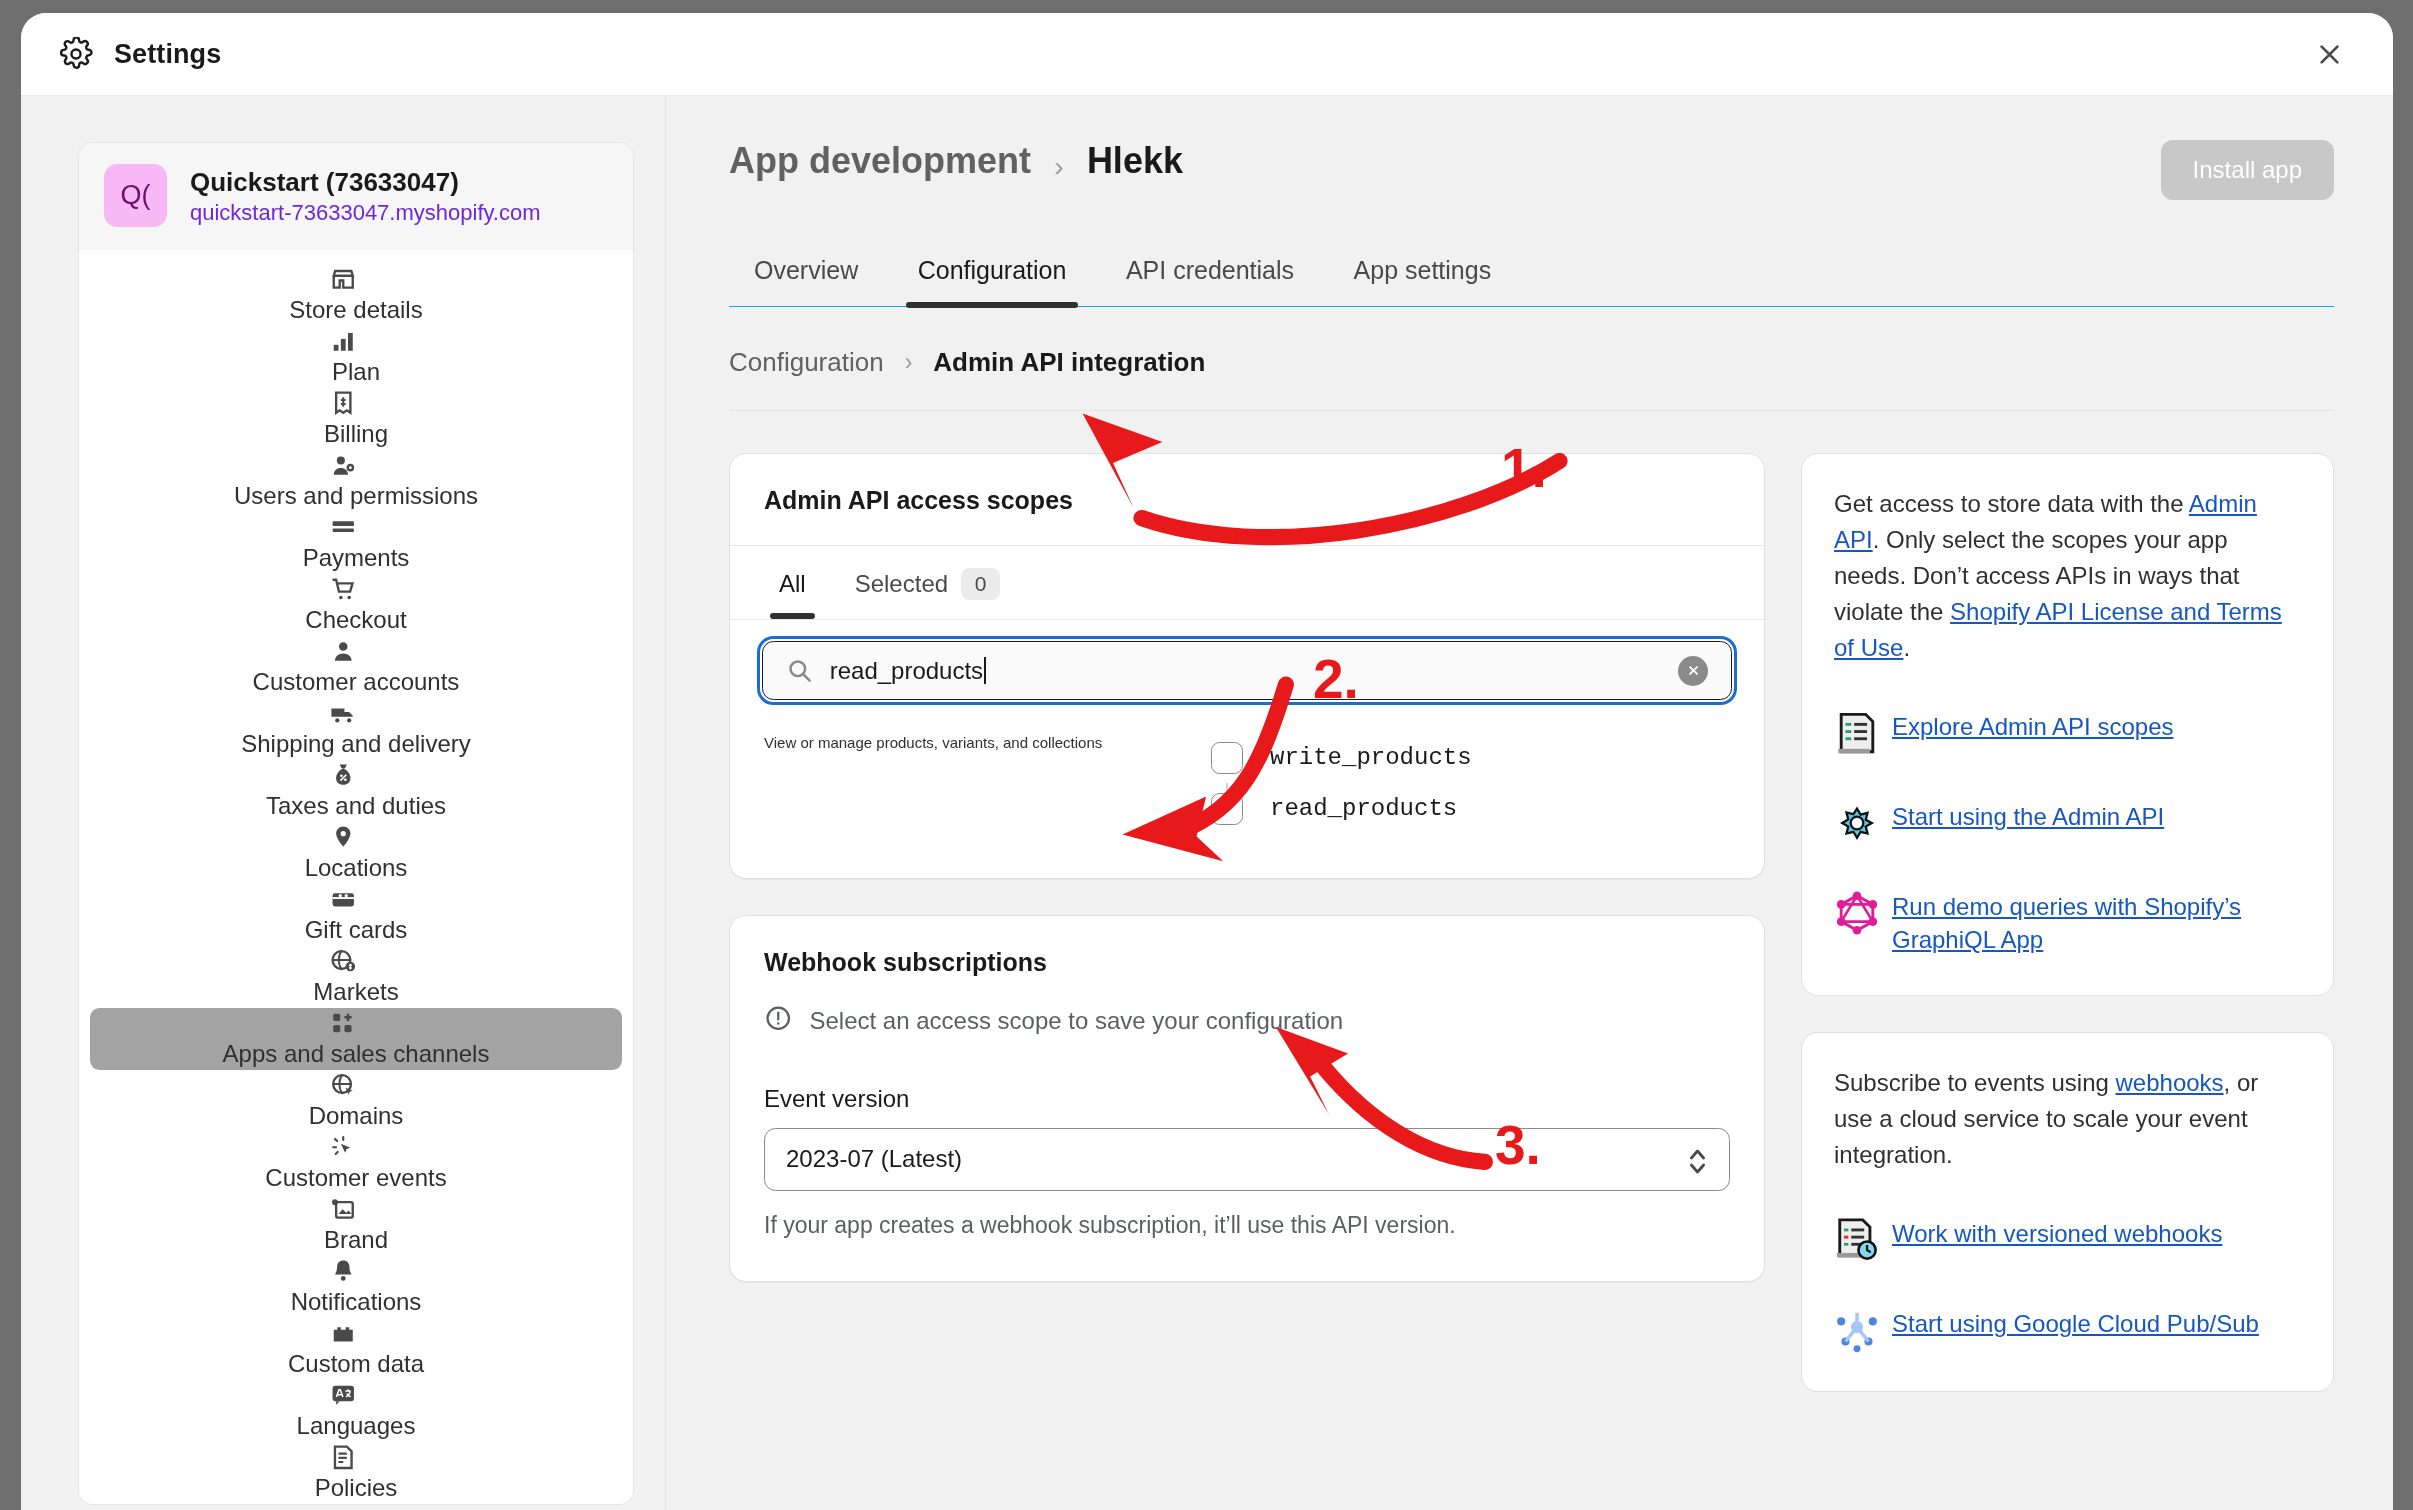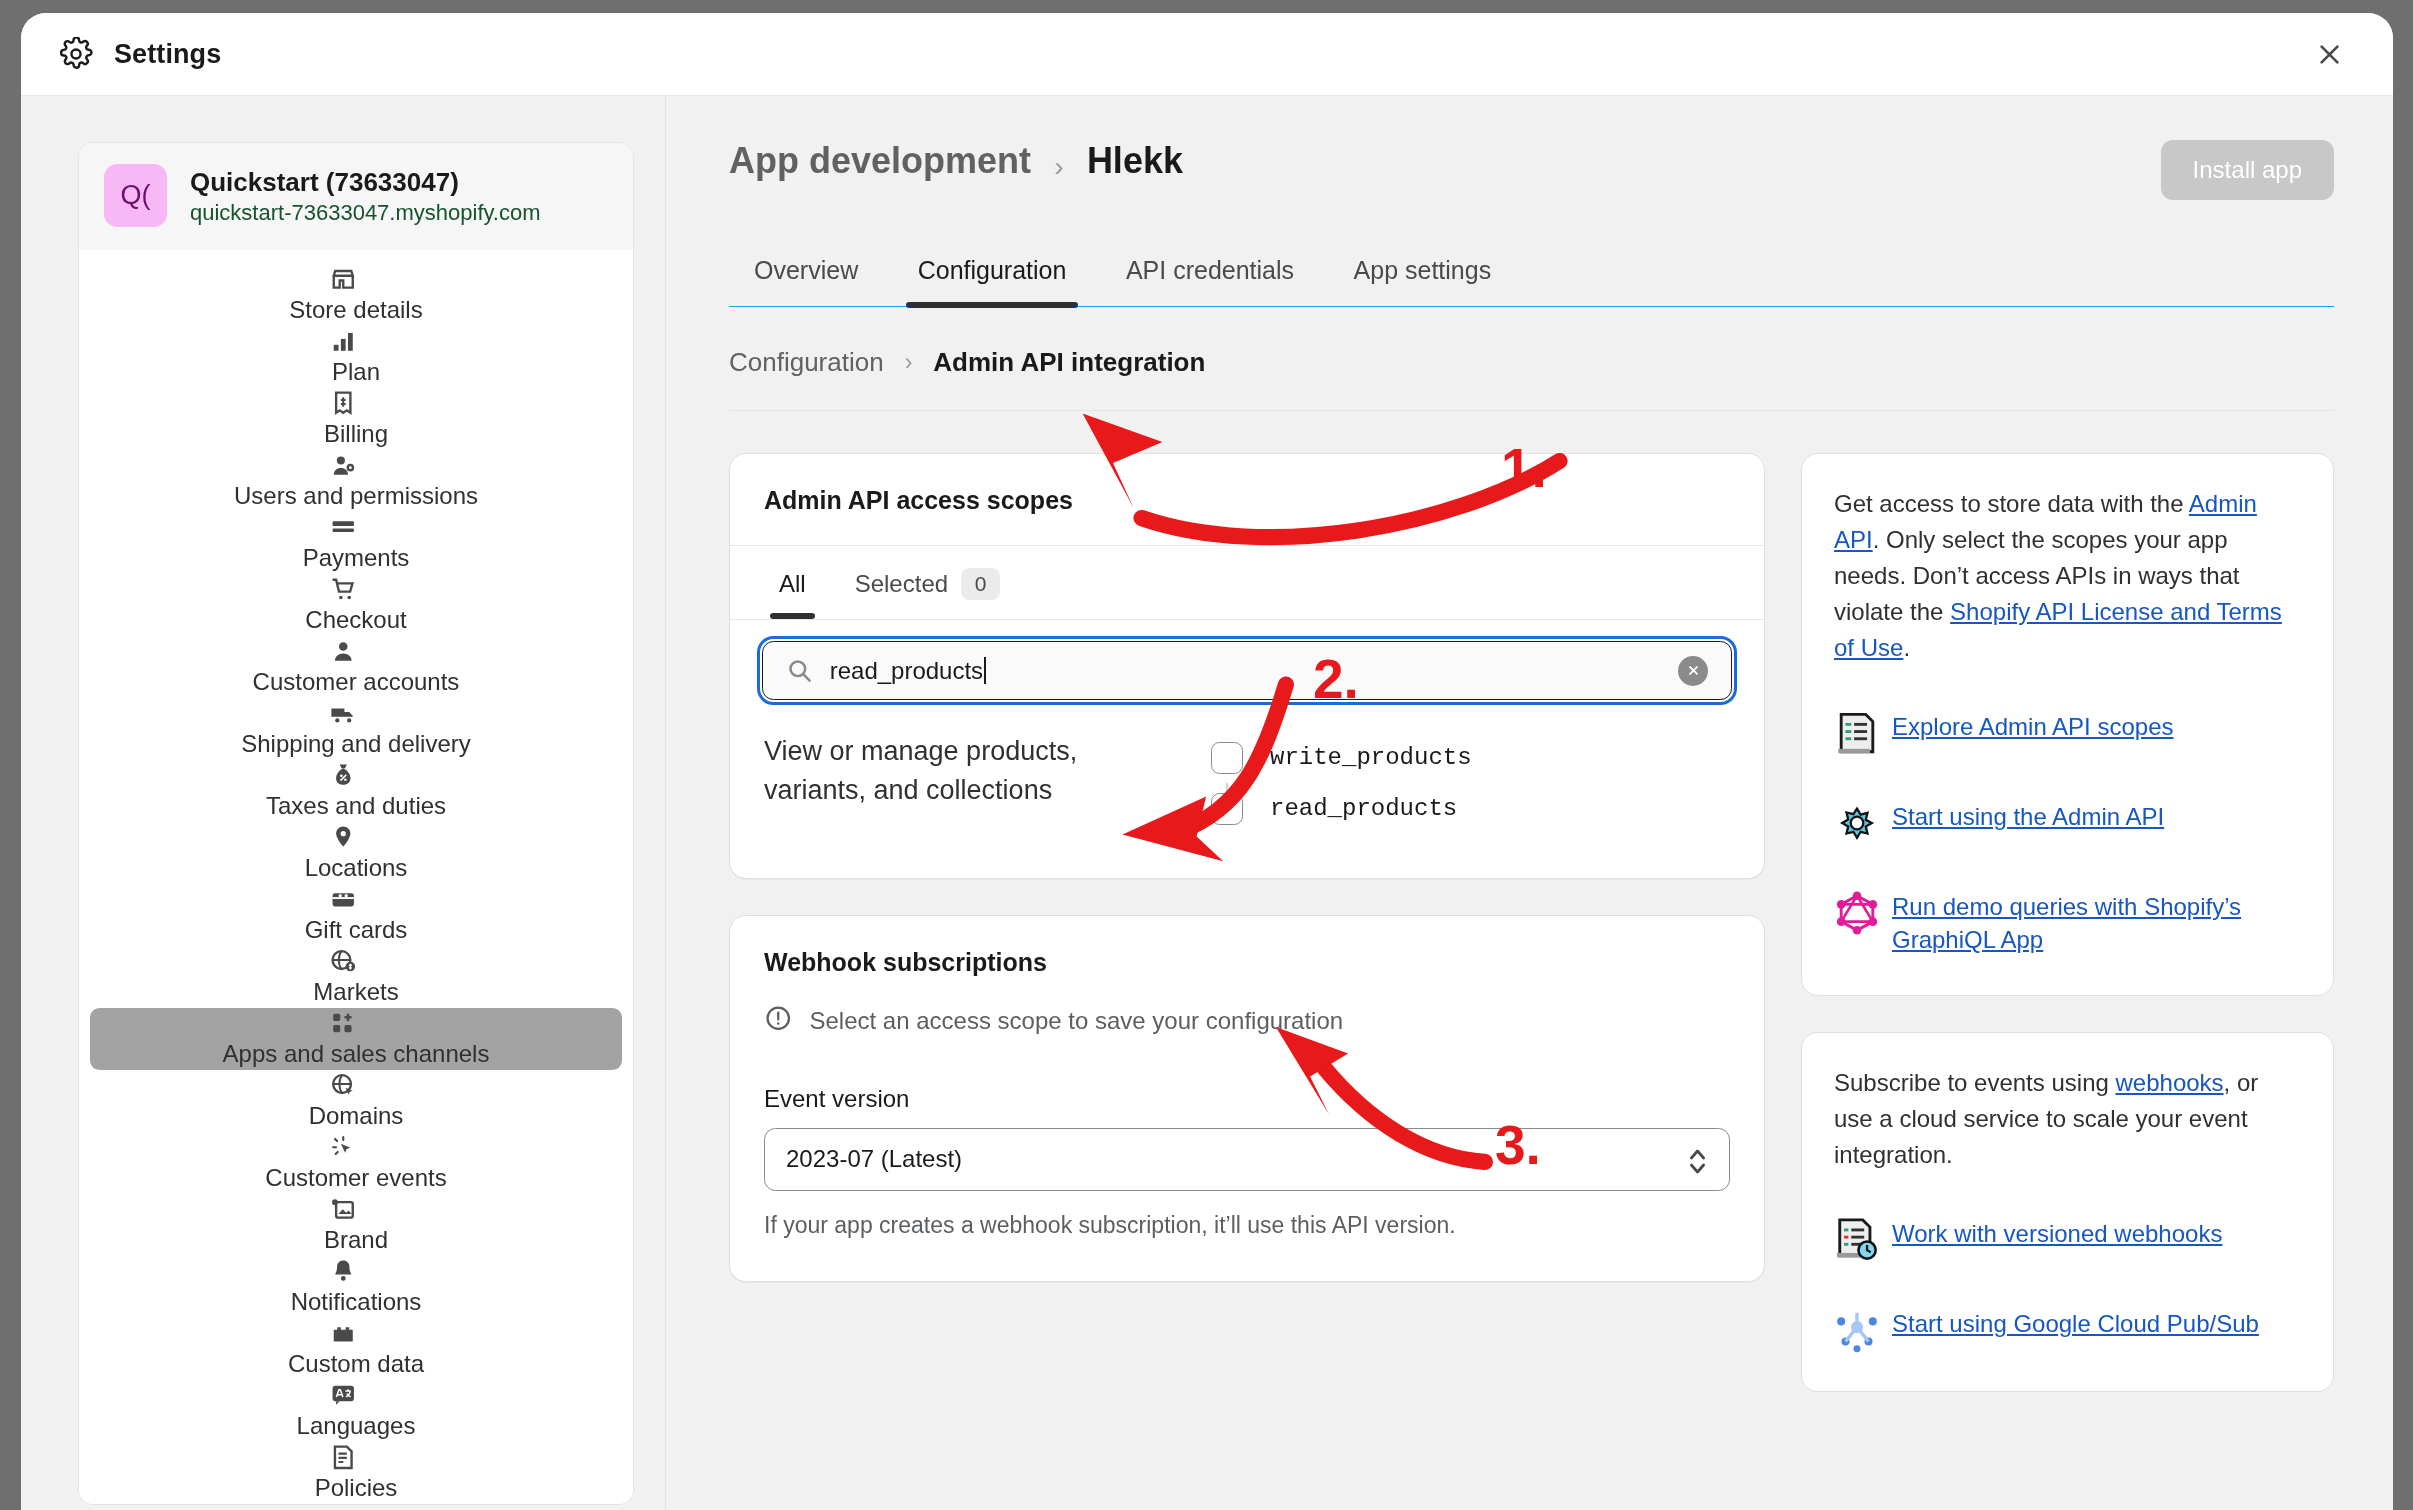--- a/index.html
+++ b/index.html
@@ -52,21 +52,21 @@
     display: flex; align-items: center;
     padding: 21px 25px 23px 25px; background: #f6f6f6;
   }
   .store-avatar {
     width: 63px; height: 63px; border-radius: 13.3px;
     background: #f7b8f5; color: #6d0f6b;
     display: flex; align-items: center; justify-content: center;
     font-size: 27px; flex: none; margin-right: 23px;
   }
   .store-name { font-size: 26px; font-weight: 700; color: #1a1a1a; line-height: 1.25; }
-  .store-domain { font-size: 22px; color: #14532d; margin-top: 2px; text-align: right; }
+  .store-domain { font-size: 22px; color: #6d28d9; margin-top: 2px; text-align: right; }
 
   .nav { padding: 13.3px 11.4px 0 11.4px; background: #fff; }
   .nav-item {
     display: flex; align-items: center;
     height: 62px; padding: 0 15px; border-radius: 9.5px;
     cursor: pointer; color: #303030; flex-direction: column;
   }
   .nav-item.active { background: #a3a3a3; }
   .nav-item .ico { width: 32px; height: 32px; flex: none; margin-right: 25px;
                    display: flex; align-items: center; justify-content: center; }
@@ -136,21 +136,21 @@
   .caret { display: inline-block; width: 1.9px; height: 27px; background: #1a1a1a;
            vertical-align: -4.8px; margin-left: 1px; }
   .clear-btn { margin-left: auto; width: 30px; height: 30px; border-radius: 50%;
                background: #8a8a8a; display: flex; align-items: center; justify-content: center;
                cursor: pointer; flex: none; margin-right: 5.7px; }
   .clear-btn svg { width: 15px; height: 15px; }
 
   .scope-group { padding: 32px 34px 44px 34px; }
   .scope-head { font-size: 24px; font-weight: 700; color: #1a1a1a; margin-bottom: 27px; }
   .scope-row { display: flex; gap: 38px; }
-  .scope-desc { width: 409px; font-size: 27px; color: #303030; line-height: 1.45; flex: none; }
+  .scope-desc { width: 409px; font-size: 15px; color: #303030; line-height: 1.45; flex: none; }
   .scope-checks { flex: 1; position: relative; }
   .chk-row { display: flex; align-items: center; height: 51px; cursor: pointer; }
   .chk-box { width: 32px; height: 32px; border: 1.9px solid #8a8a8a; border-radius: 8.6px;
              background: #fff; flex: none; margin-right: 27px; }
   .chk-label { font-family: "Liberation Mono", monospace; font-size: 24px; color: #1a1a1a; }
   .chk-connector { position: absolute; left: 15px; top: 51px; width: 1.9px; height: 30px;
                    background: #d0d0d0; }
 
   .webhook-body { padding: 32px 34px 42px 34px; }
   .wh-title { font-size: 25px; font-weight: 700; color: #1a1a1a; margin-bottom: 27px; }

